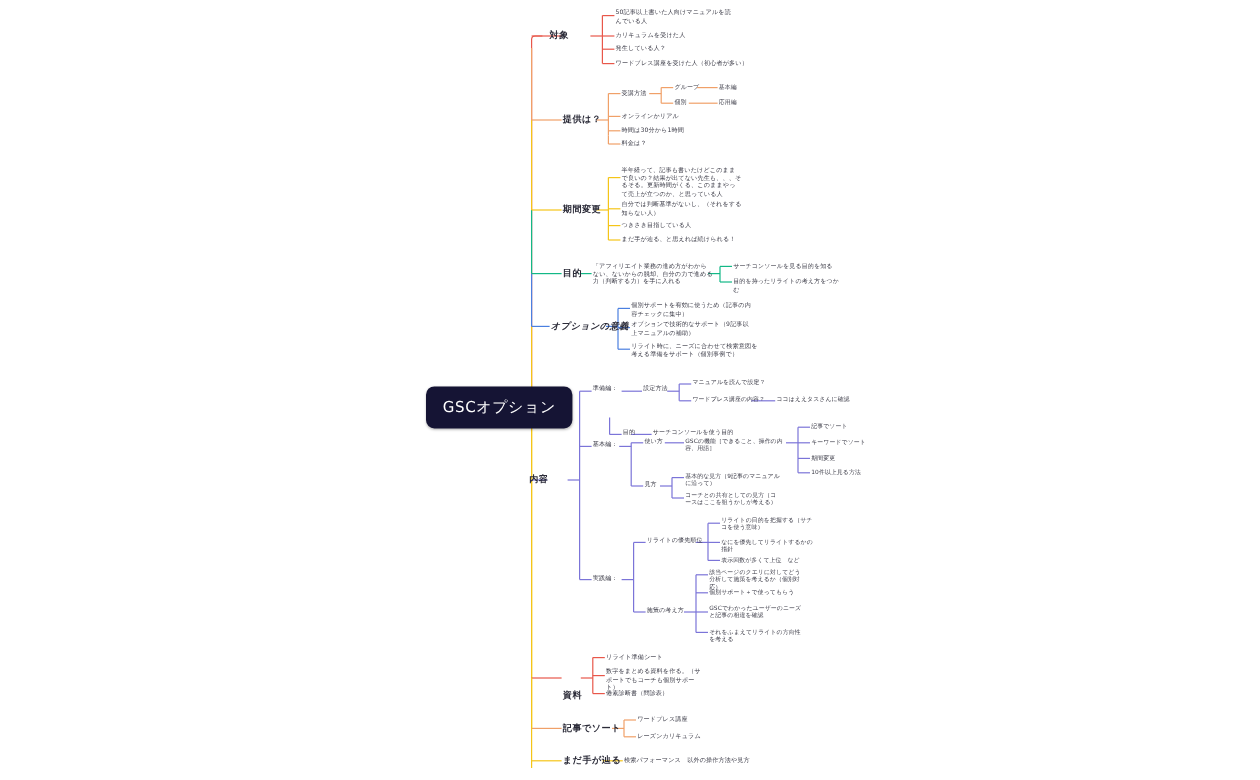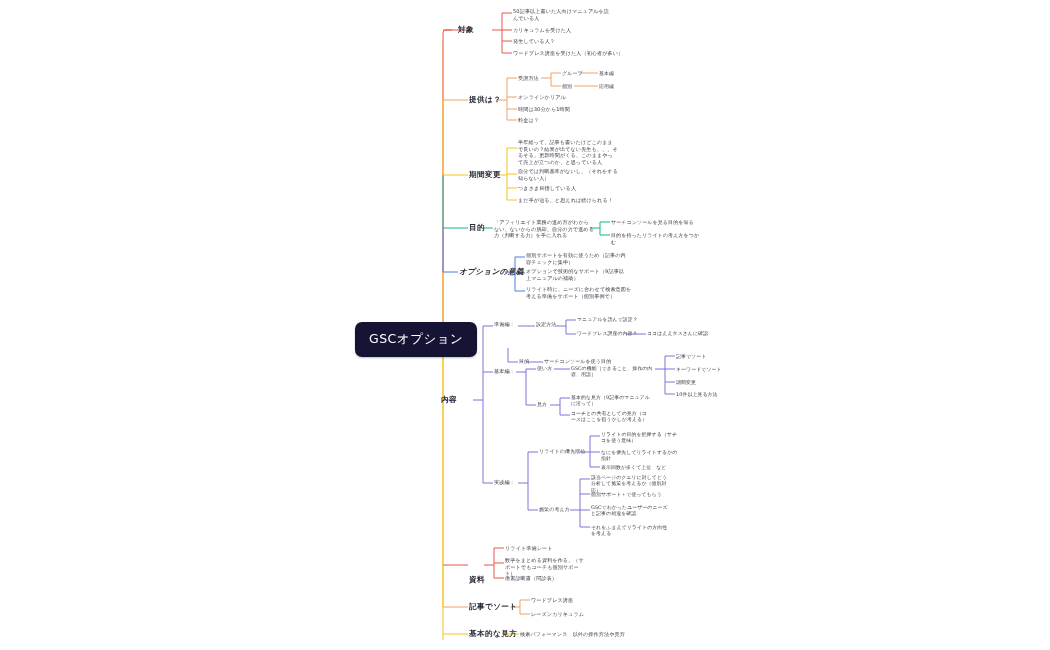--- a/index.html
+++ b/index.html
@@ -267,16 +267,16 @@
 
   <div class="lvl1" style="left:469px;top:560px;margin-top:15px;">資料</div>
   <div class="lvl2 w80" style="left:505px;top:545px;">リライト準備シート</div>
   <div class="lvl2 w80" style="left:505px;top:557px;">数字をまとめる資料を作る。（サポートでもコーチも個別サポート）</div>
   <div class="lvl2 w80" style="left:505px;top:575px;">倦素診断書（問診表）</div>
 
   <div class="lvl1" style="left:469px;top:602px;">記事でソート</div>
   <div class="lvl2 w80" style="left:531px;top:597px;">ワードプレス講座</div>
   <div class="lvl2 w80" style="left:531px;top:611px;">レーズンカリキュラム</div>
 
-  <div class="lvl1" style="left:469px;top:629px;">基本的な見方</div>
+  <div class="lvl1" style="left:469px;top:629px;">まだ手が辿る</div>
   <div class="lvl2 w120" style="left:520px;top:631px;">検索パフォーマンス　以外の操作方法や見方</div>
 
 </div>
 
 </body></html>

